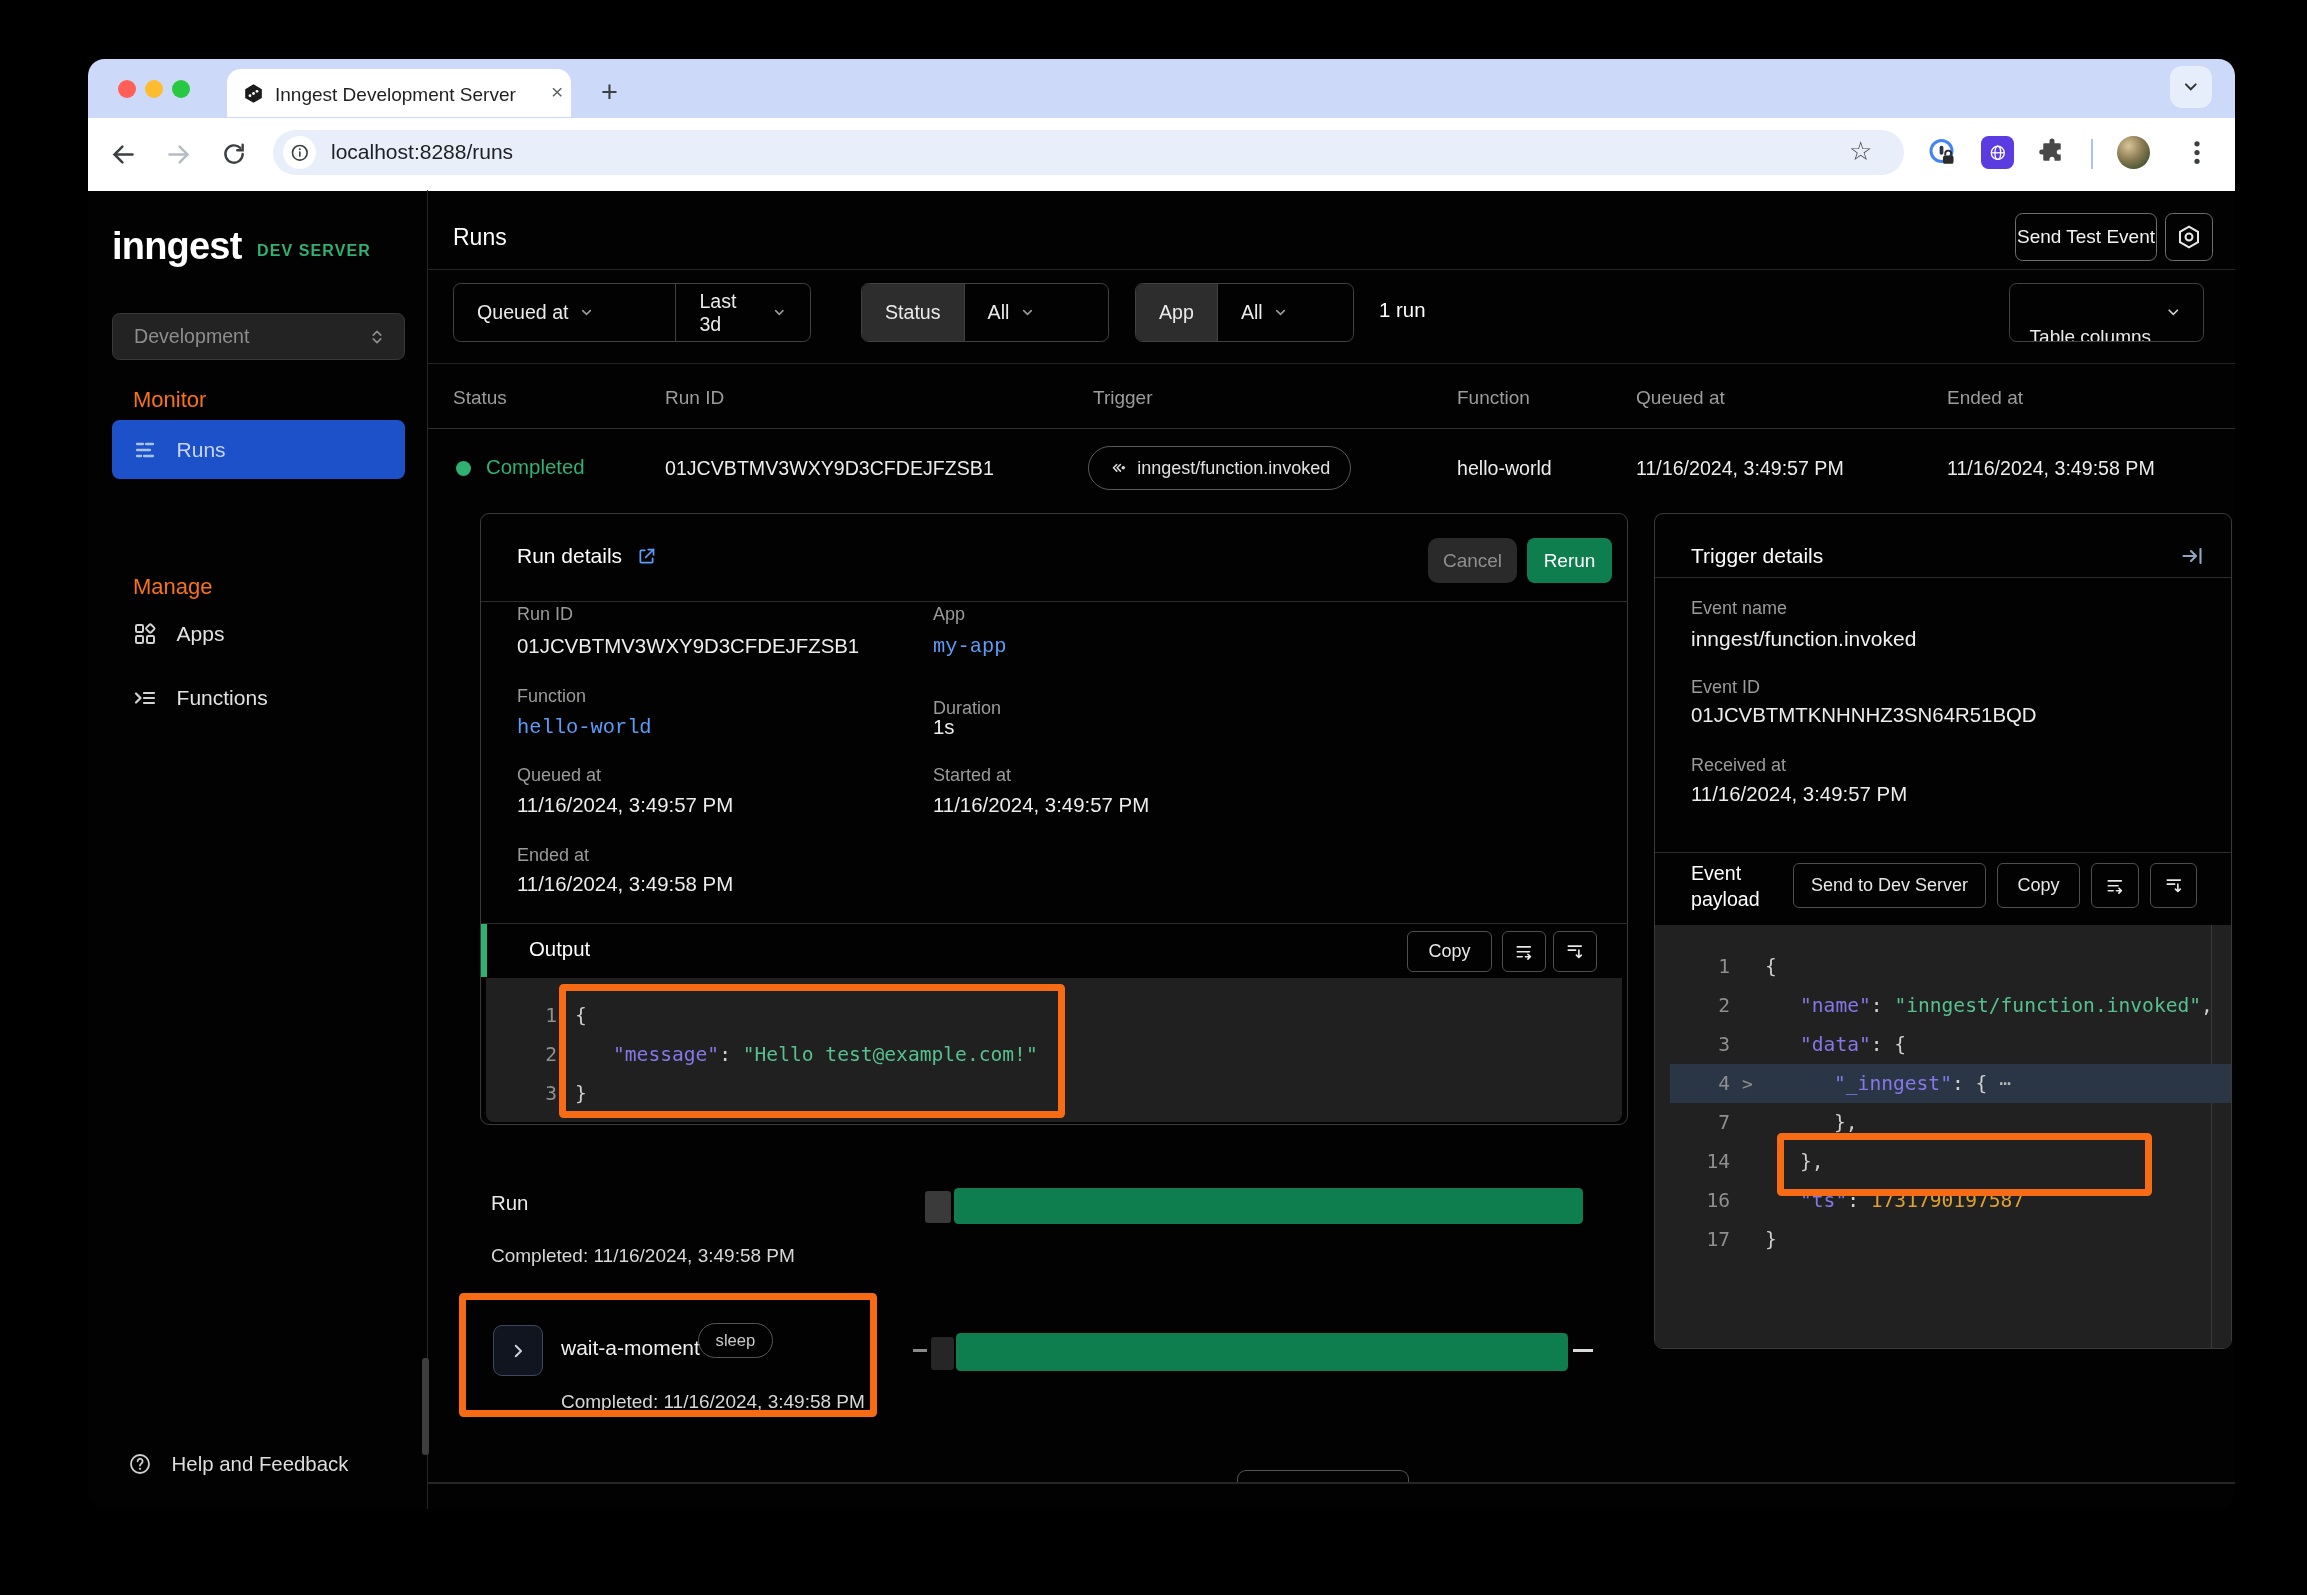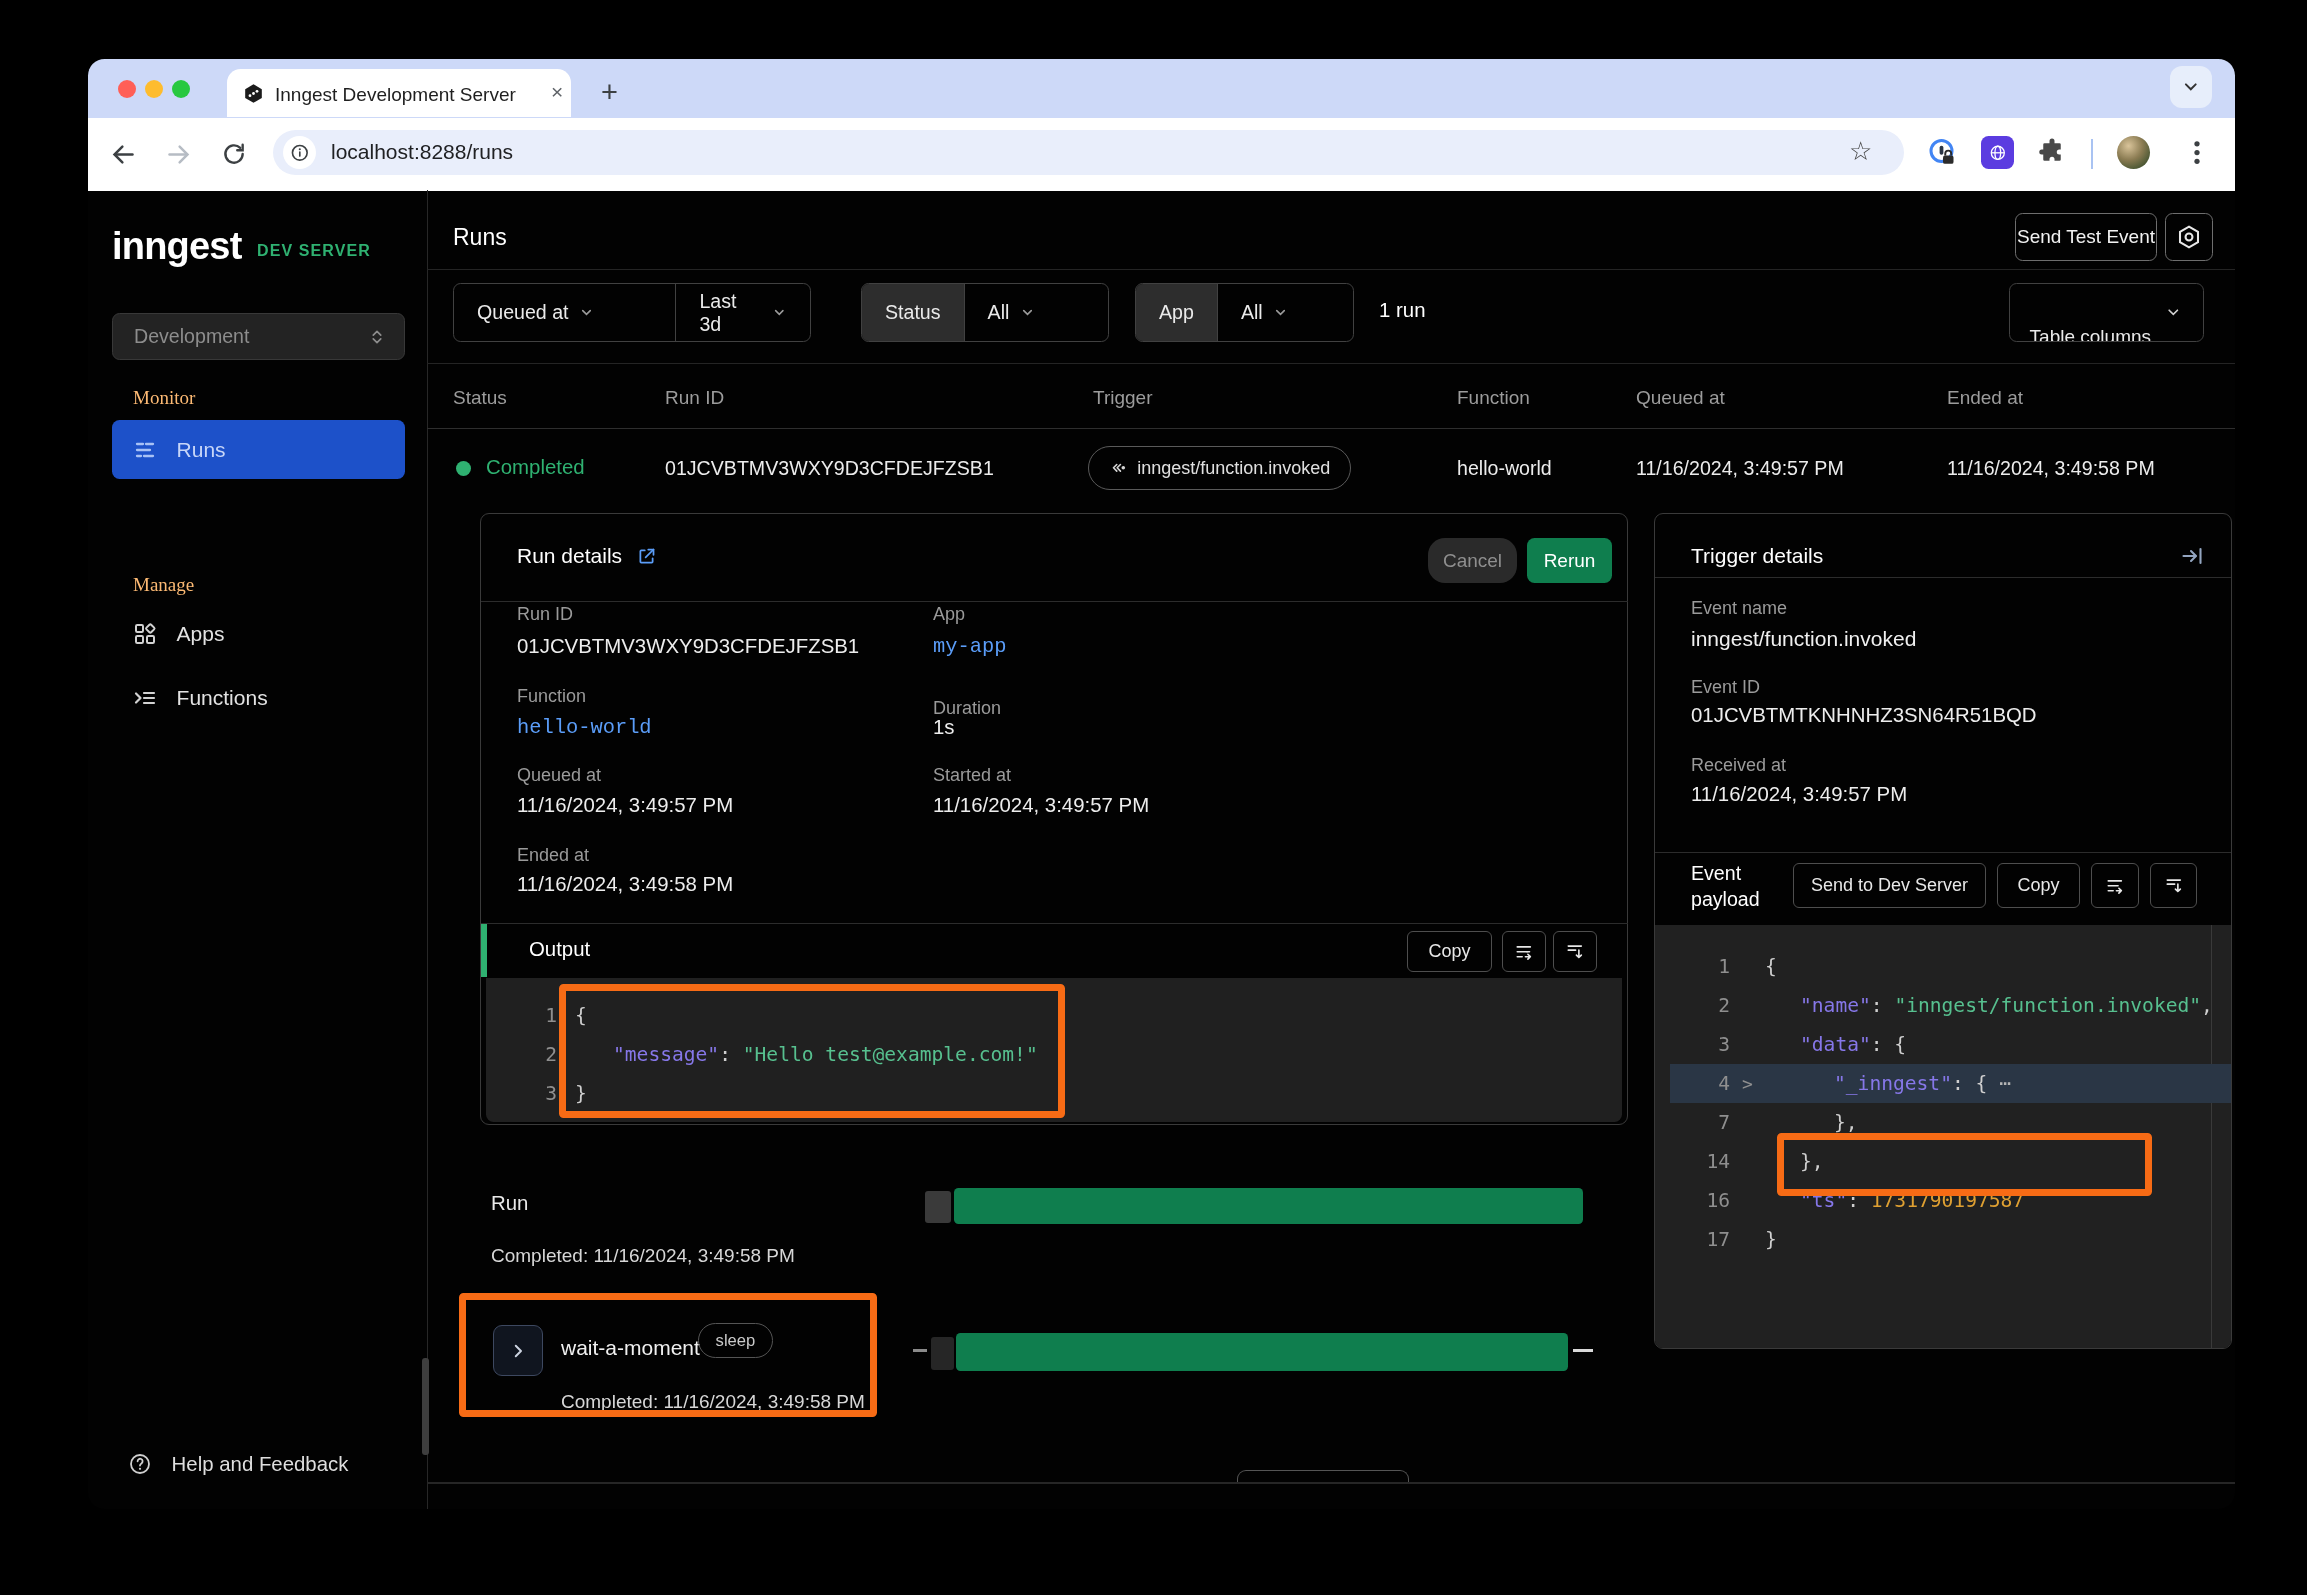--- a/index.html
+++ b/index.html
@@ -8,21 +8,21 @@
   .abs{position:absolute;}
   .window{left:88px;top:59px;width:2147px;height:1450px;border-radius:16.6px;background:#020202;overflow:hidden;}
   .tabstrip{left:88px;top:59px;width:2147px;height:59px;background:#cdd9f8;border-radius:16.6px 16.6px 0 0;}
   .light{width:18px;height:18px;border-radius:50%;top:80px;}
   .tab{left:227px;top:69px;width:344px;height:48px;background:#fff;border-radius:13.6px 13.6px 0 0;}
   .toolbar{left:88px;top:118px;width:2147px;height:73px;background:#fff;}
   .urlpill{left:273px;top:130px;width:1631px;height:45px;border-radius:23px;background:#e9eefb;}
   .sidebar-divider{left:427px;top:190px;width:0.8px;height:1319px;background:#272727;}
   .navitem{left:112px;width:293px;height:59px;border-radius:7.6px;display:flex;align-items:center;gap:19.6px;padding-left:21px;box-sizing:border-box;}
   .navlabel{font-size:21px;color:#e2e2e2;}
-  .seclabel{font-size:19px;color:#fdba74;font-family:Liberation Serif, serif;}
+  .seclabel{font-size:22px;color:#f97316;}
   .btn-outline{border:1.5px solid #6e6e6e;border-radius:7.6px;display:flex;align-items:center;justify-content:center;color:#f2f2f2;box-sizing:border-box;}
   .btn-soft{border:1.1px solid #4e4e4e;border-radius:6px;display:flex;align-items:center;justify-content:center;gap:7.6px;color:#e8e8e8;box-sizing:border-box;}
   .pill{border:1.1px solid #414141;border-radius:7.6px;display:flex;align-items:stretch;box-sizing:border-box;overflow:hidden;}
   .pillseg{display:flex;align-items:center;gap:10.6px;padding:0 23px;font-size:19.6px;color:#eaeaea;}
   .pillseg.dark{background:#2d2d2d;}
   .pillseg.bordered{border-right:1.1px solid #414141;}
   .divider{background:#242424;}
   .th{font-size:19px;color:#9c9c9c;}
   .td{font-size:19.6px;color:#ececec;}
   .panel{border:1.1px solid #3a3a3a;border-radius:9px;box-sizing:border-box;}
@@ -272,21 +272,21 @@
 
   <div class="abs panel" style="left:480px;top:513px;width:1148px;height:612px;"></div>
   <div class="abs" style="left:517px;top:544px;display:flex;align-items:center;gap:13.6px;">
     <span style="font-size:21px;color:#fff;">Run details</span>
     <svg width="21" height="21" viewBox="0 0 24 24" fill="none" stroke="var(--link_blue,#5B9DF8)" stroke-width="2" stroke-linecap="round" stroke-linejoin="round">
         <path d="M10 5H6a1 1 0 00-1 1v12a1 1 0 001 1h12a1 1 0 001-1v-4"></path>
         <path d="M14 4h6v6"></path>
         <path d="M20 4l-9 9"></path>
       </svg>
   </div>
-  <div class="abs" style="left:1428px;top:538px;width:89px;height:45px;border-radius:17px;background:#2a2a2a;display:flex;align-items:center;justify-content:center;font-size:19px;color:#8f8f8f;">Cancel</div>
+  <div class="abs" style="left:1428px;top:538px;width:89px;height:45px;border-radius:10px;background:#2a2a2a;display:flex;align-items:center;justify-content:center;font-size:19px;color:#8f8f8f;">Cancel</div>
   <div class="abs" style="left:1527px;top:538px;width:85px;height:45px;border-radius:7.6px;background:var(--bar_green,#0F7E4E);display:flex;align-items:center;justify-content:center;font-size:19px;color:#fff;">Rerun</div>
   <div class="abs" style="left:481px;top:601px;width:1147px;height:0.8px;background:#2c2c2c;"></div>
 
   <div class="abs flabel" style="left:517px;top:595px;margin-top:0;top:604px;">Run ID</div>
   <div class="abs fvalue" style="left:517px;top:635px;">01JCVBTMV3WXY9D3CFDEJFZSB1</div>
   <div class="abs flabel" style="left:933px;top:604px;">App</div>
   <div class="abs fvalue link" style="left:933px;top:635px;">my-app</div>
 
   <div class="abs flabel" style="left:517px;top:686px;">Function</div>
   <div class="abs fvalue link" style="left:517px;top:716px;">hello-world</div>

